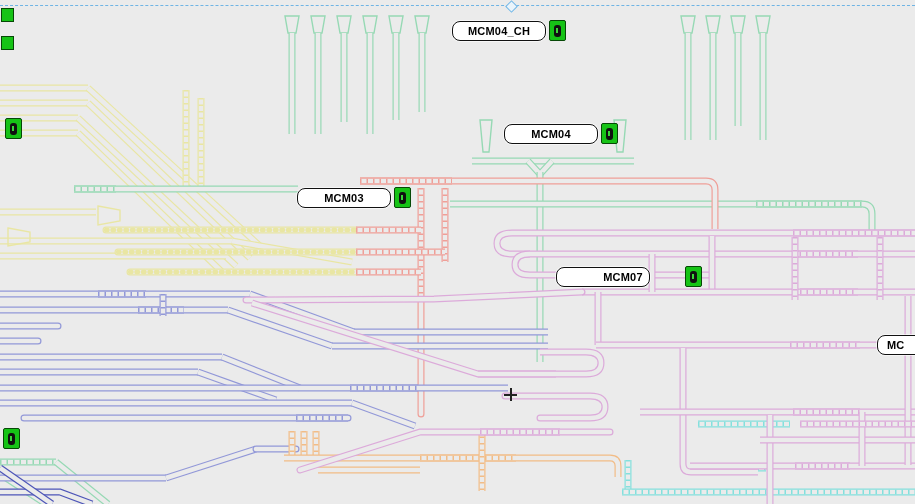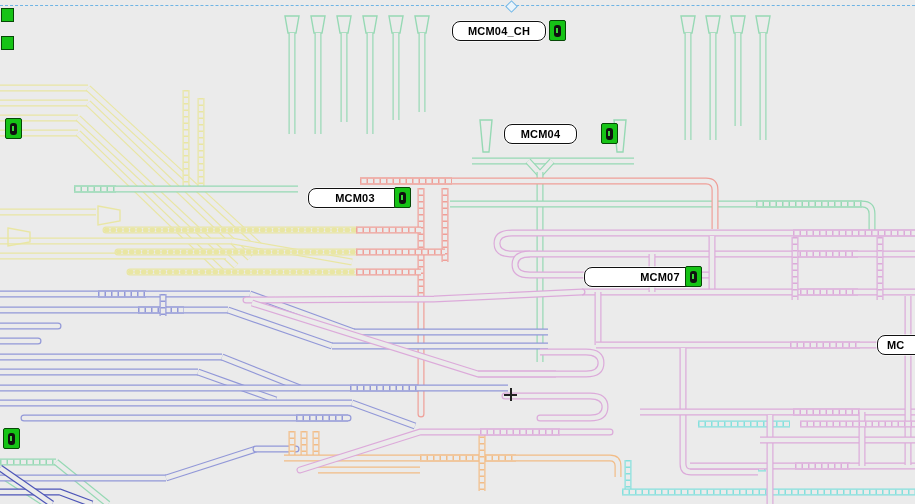--- a/index.html
+++ b/index.html
@@ -362,23 +362,23 @@
     <g class="s-bluedark">
       <path class="trk" d="M0,492 H60 L92,504"></path>
         <path class="trk inner" d="M0,492 H60 L92,504"></path>
       <path class="trk" d="M0,468 L52,504"></path>
         <path class="trk inner" d="M0,468 L52,504"></path>
     </g>
   </svg>
 
   <div>
       <div class="label" style="left: 452px; top: 21px; width: 94px; height: 20px;">MCM04_CH</div>
-      <div class="label" style="left: 504px; top: 124px; width: 73px; height: 20px;">MCM04</div>
-      <div class="label" style="left: 308px; top: 188px; width: 94px; height: 20px;">MCM03</div>
-      <div class="label" style="left: 584px; top: 267px; width: 112px; height: 20px; padding-left: 40px;">MCM07</div>
+      <div class="label" style="left: 504px; top: 124px; width: 94px; height: 20px;">MCM04</div>
+      <div class="label" style="left: 297px; top: 188px; width: 94px; height: 20px;">MCM03</div>
+      <div class="label" style="left: 556px; top: 267px; width: 94px; height: 20px; padding-left: 40px;">MCM07</div>
       <div class="label left" style="left: 877px; top: 335px; width: 70px; height: 20px;">MC</div>
     </div>
   <div>
       <div class="indicator button" style="left: 549px; top: 20px;">
         <span class="glyph"></span>
       </div>
       <div class="indicator button" style="left: 601px; top: 123px;">
         <span class="glyph"></span>
       </div>
       <div class="indicator button" style="left: 394px; top: 187px;">

